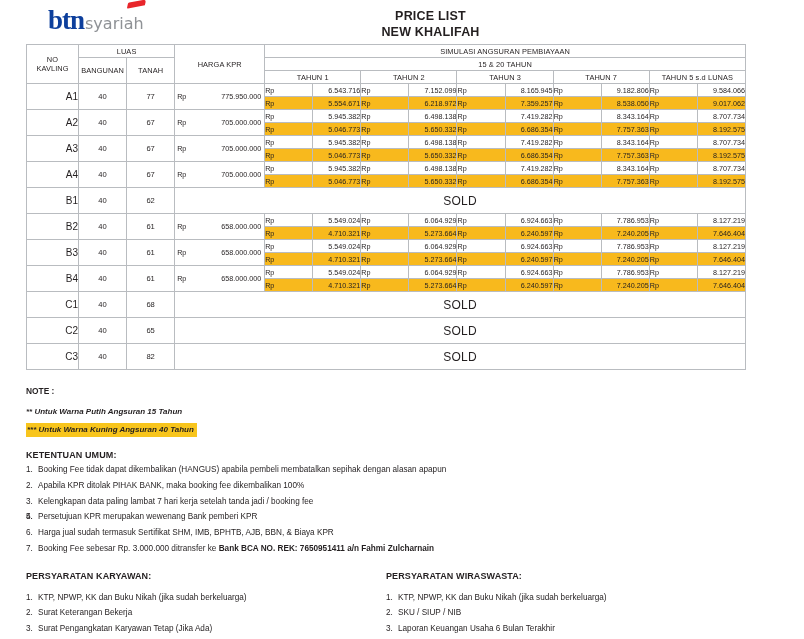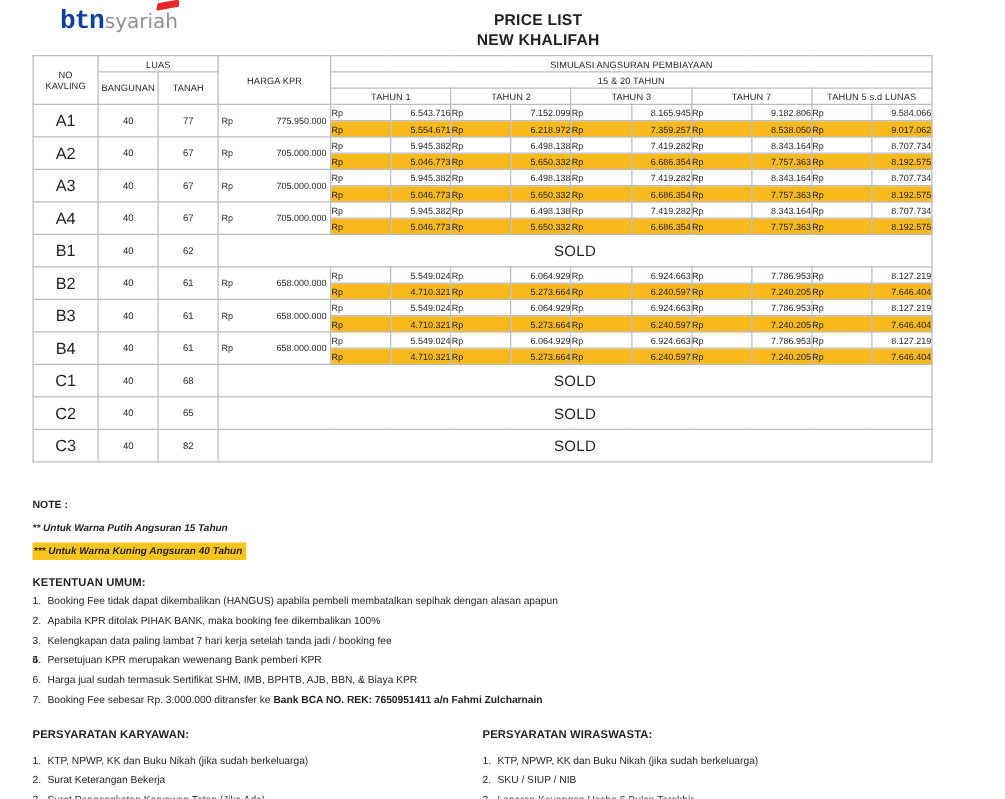--- a/index.html
+++ b/index.html
@@ -12,22 +12,22 @@
   }
   .page { position: relative; width: 804px; height: 639px; padding: 0; }
 
   
   .header { position: relative; height: 44px; }
   .logo {
     position: absolute; left: 48px; top: 7px;
     display: flex; align-items: baseline;
   }
   .logo-btn {
-    font-family: Liberation Mono, monospace;
-    font-size: 21px; font-weight: bold; color: #0d3f9c;
+    font-family: Liberation Serif, serif;
+    font-size: 27px; font-weight: bold; color: #0d3f9c;
     letter-spacing: -1px; line-height: 1;
     position: relative;
   }
   .logo-accent {
     position: absolute; right: -1px; top: -6px;
     width: 17px; height: 6px; background: #e8262b;
     transform: skewX(-22deg) rotate(-11deg);
     border-radius: 1px 3px 0 1px;
   }
   .logo-syariah {
@@ -68,39 +68,39 @@
   th.tall { height: 25px; }
   th.vcenter { vertical-align: middle; }
   .w-no     { width: 52px; }
   .w-bgn    { width: 58px; }
   .w-tnh    { width: 58px; }
   .w-harga  { width: 90px; }
   .w-rp     { width: 14px; }
   .w-val    { width: 76px; }
 
   td.lot {
-    text-align: center; vertical-align: middle;
-    font-size: 13px; height: 26px;
+    text-align: right; vertical-align: middle;
+    font-size: 10px; height: 26px;
   }
   td.num { text-align: center; vertical-align: middle; font-size: 7.6px; }
   td.rp  { text-align: left; padding-left: 2px; font-size: 7.2px; height: 13px; }
   td.val { text-align: right; padding-right: 3px; font-size: 7.2px; height: 13px; }
   tr.y td { background: #f8b91d; }
   td.nb-top { border-top: none; }
   td.nb-bot { border-bottom: none; }
 
   td.sold {
     background: #e2e3e5;
     text-align: center; vertical-align: middle;
     font-size: 12px; font-weight: bold; color: #000;
     height: 20px; letter-spacing: .3px;
   }
 
   
-  .notes { margin-left: 26px; margin-top: 28px; }
+  .notes { margin-left: 26px; margin-top: 16px; }
   .note-title { font-size: 8.4px; font-weight: bold; margin-bottom: 4px; }
   .note-line {
     font-size: 8px; font-weight: bold; font-style: italic;
     line-height: 12px; display: inline-block;
   }
   .note-hl { background: #f8c51d; padding: 1px 3px 1px 1px; }
   .sec-title {
     font-size: 9px; font-weight: bold; margin-top: 13px; margin-bottom: 2px;
     letter-spacing: .1px;
   }

